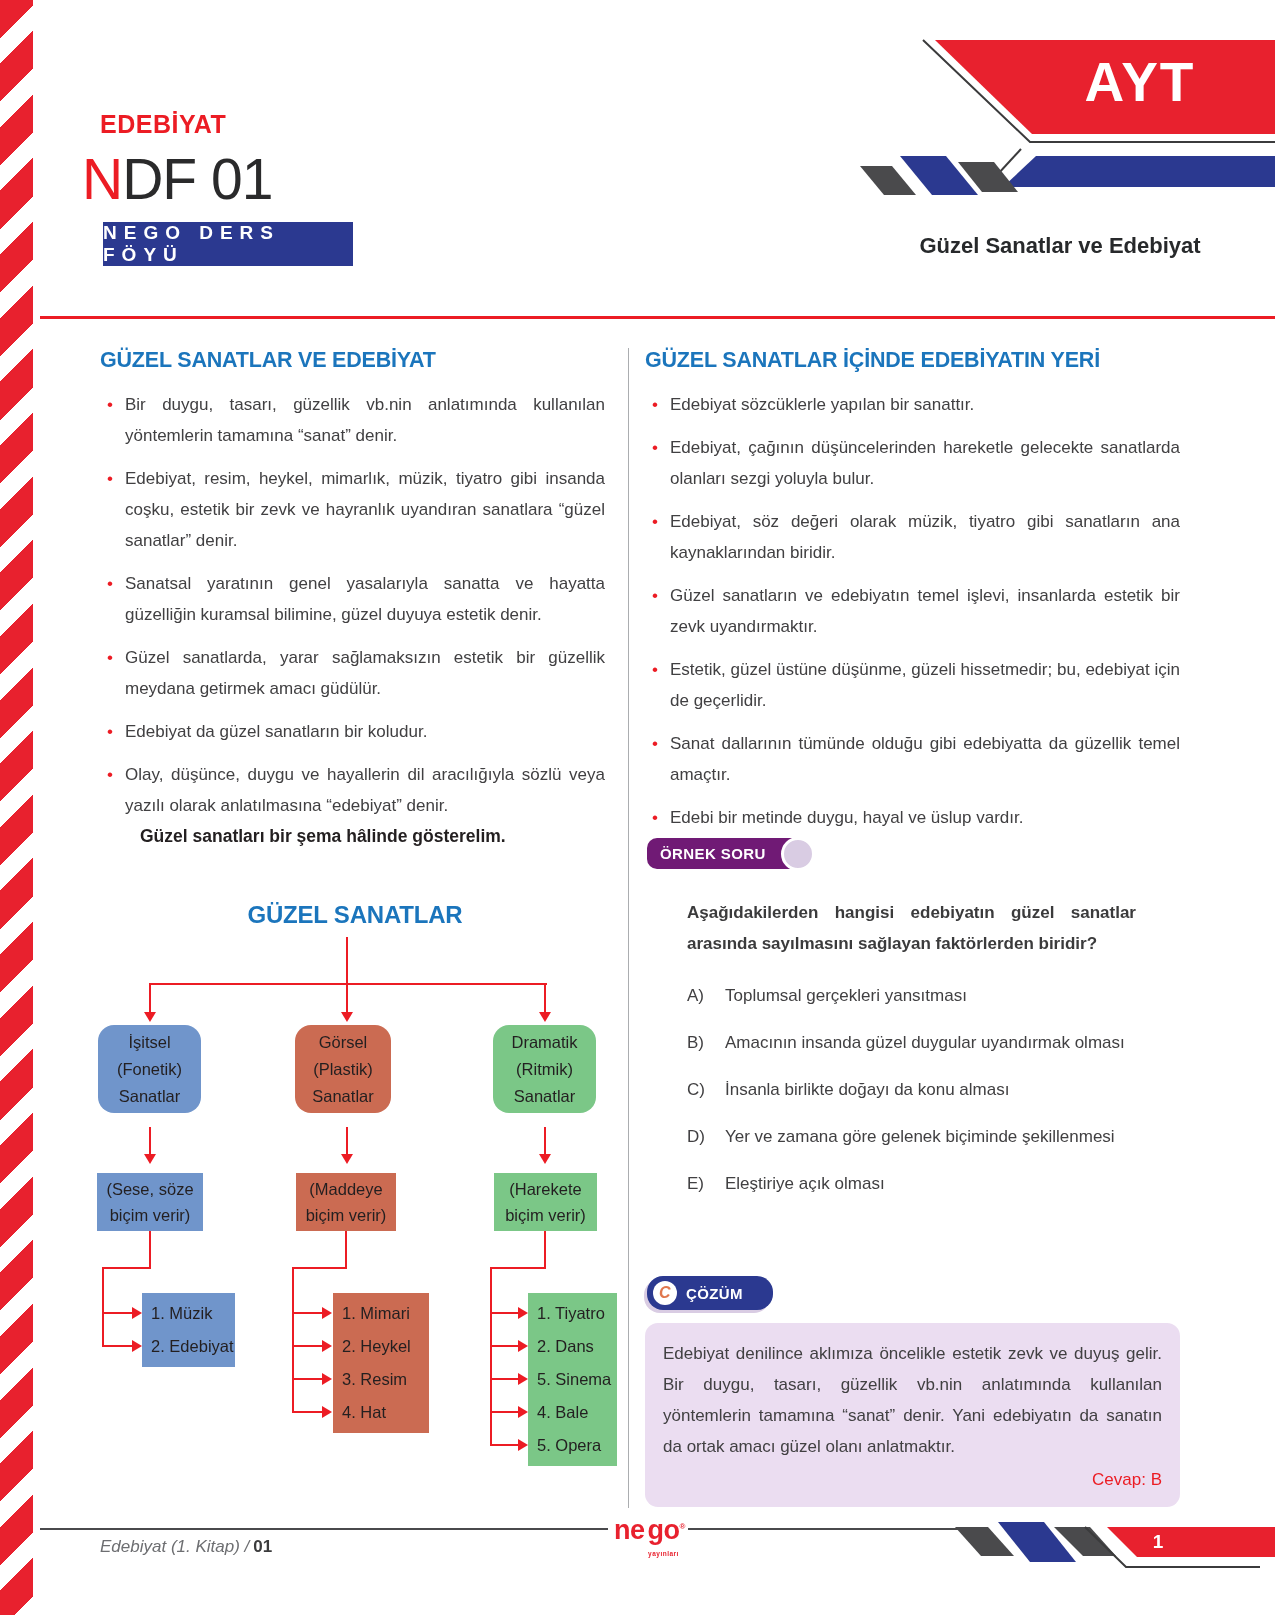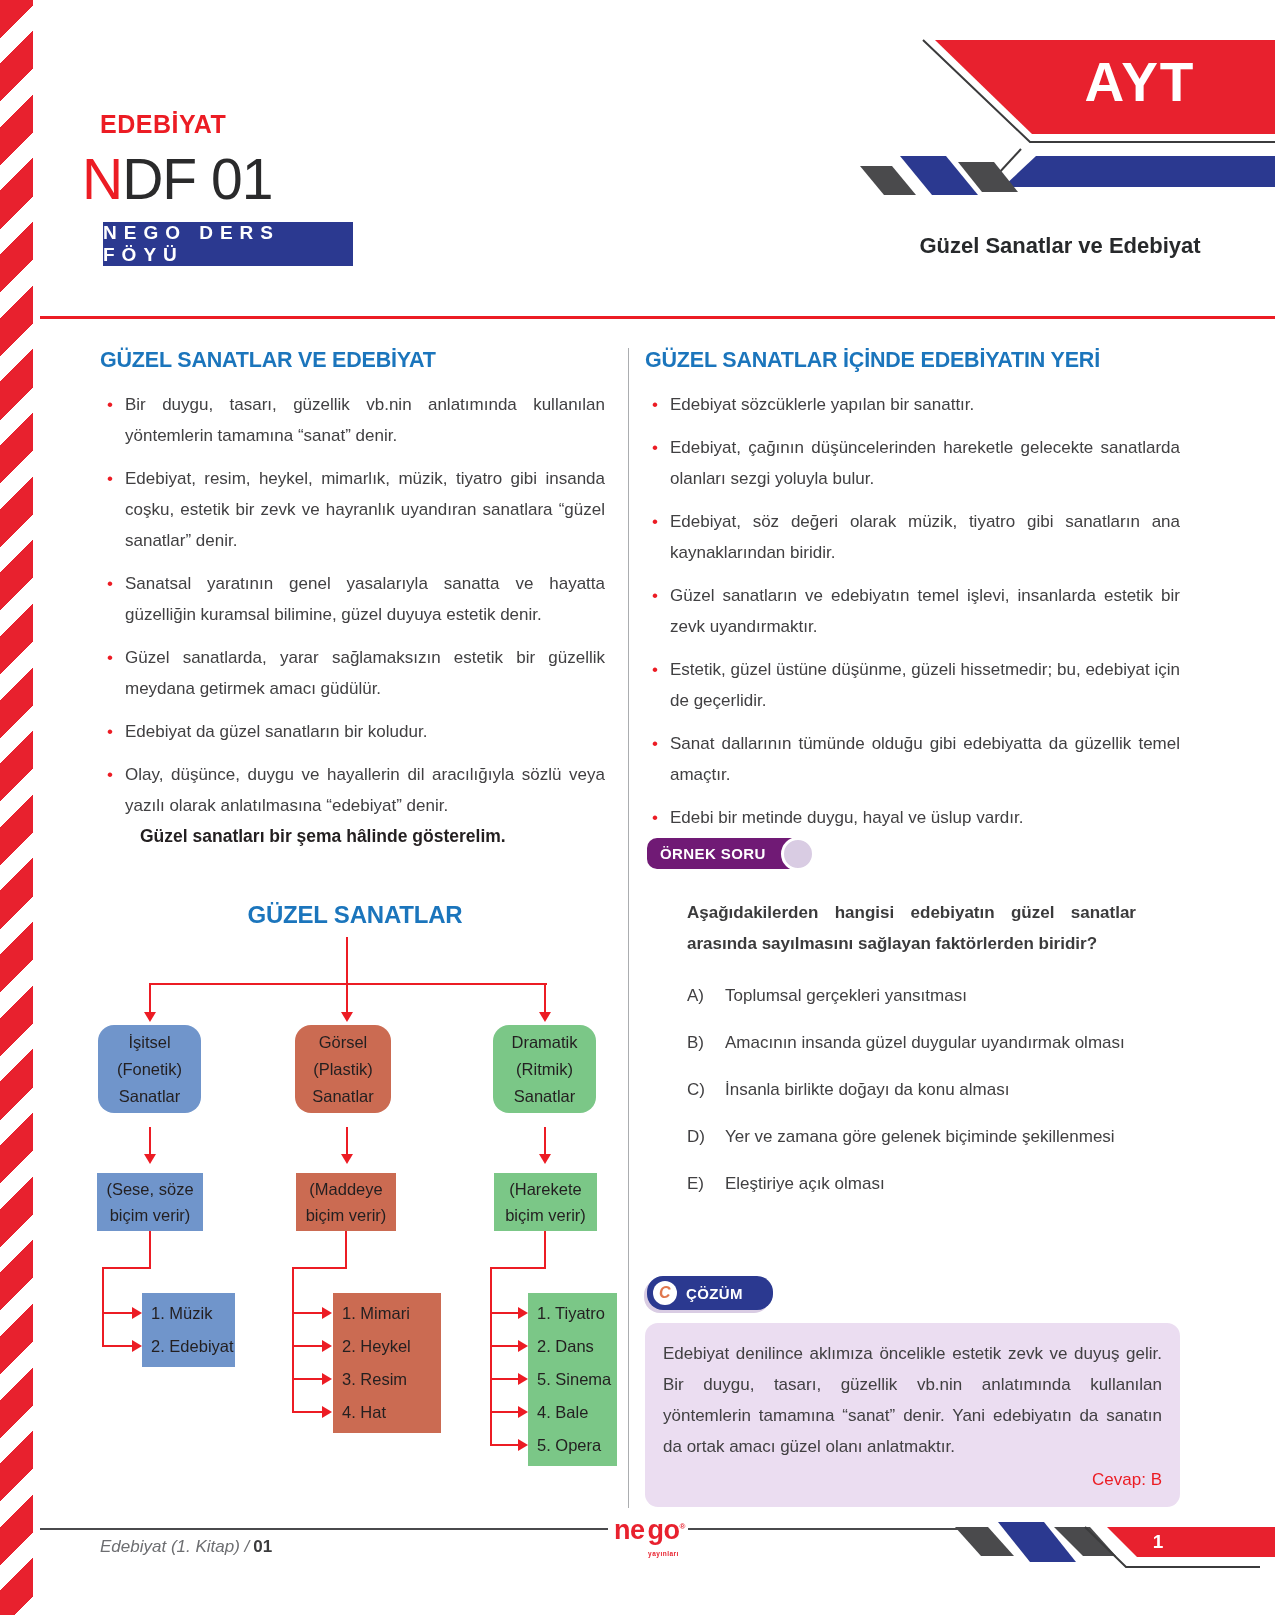--- a/index.html
+++ b/index.html
@@ -202,21 +202,21 @@
     <div class="ah-r" style="left:423px;top:488px"></div>
     <div class="dg-h" style="left:397px;top:526px;width:28px"></div>
     <div class="ah-r" style="left:423px;top:521px"></div>
     <div class="dg-h" style="left:397px;top:559px;width:28px"></div>
     <div class="ah-r" style="left:423px;top:554px"></div>
 
     <div class="dg-items c-blue" style="left:47px;top:408px;width:93px;height:74px">
       <div class="it">1. Müzik</div>
       <div class="it">2. Edebiyat</div>
     </div>
-    <div class="dg-items c-orange" style="left:238px;top:408px;width:108px;height:140px">
+    <div class="dg-items c-orange" style="left:238px;top:408px;width:96px;height:140px">
       <div class="it">1. Mimari</div>
       <div class="it">2. Heykel</div>
       <div class="it">3. Resim</div>
       <div class="it">4. Hat</div>
     </div>
     <div class="dg-items c-green" style="left:433px;top:408px;width:89px;height:173px">
       <div class="it">1. Tiyatro</div>
       <div class="it">2. Dans</div>
       <div class="it">5. Sinema</div>
       <div class="it">4. Bale</div>

